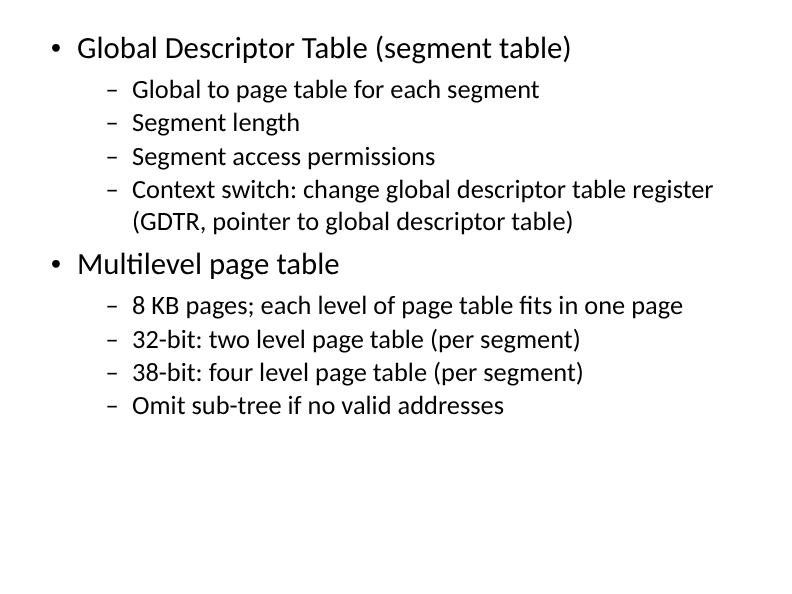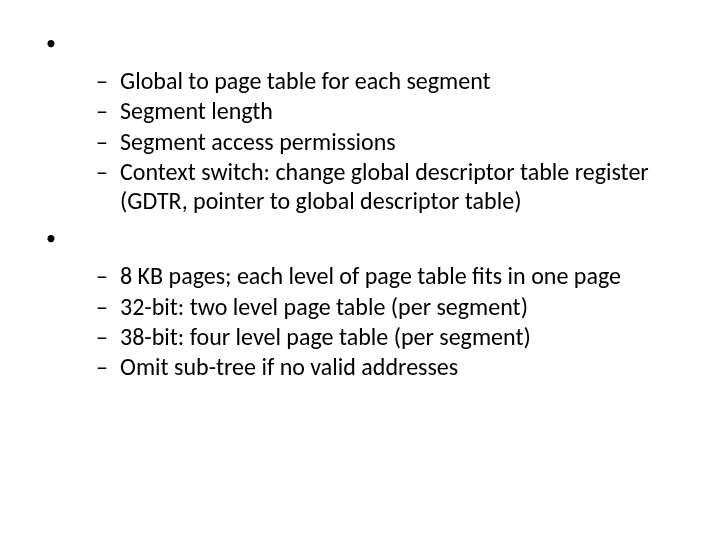--- a/index.html
+++ b/index.html
@@ -50,40 +50,42 @@
     flex: 1;
   }
 </style>
 </head>
 <body>
 
 <div class="slide">
 
   <div class="bullet-l1">
     <span class="dot">•</span>
+    <span class="txt">Global Descriptor Table (segment table)</span>
   </div>
   <div class="bullet-l2">
     <span class="dash">–</span>
     <span class="txt">Global to page table for each segment</span>
   </div>
   <div class="bullet-l2">
     <span class="dash">–</span>
     <span class="txt">Segment length</span>
   </div>
   <div class="bullet-l2">
     <span class="dash">–</span>
     <span class="txt">Segment access permissions</span>
   </div>
   <div class="bullet-l2">
     <span class="dash">–</span>
     <span class="txt">Context switch: change global descriptor table register (GDTR, pointer to global descriptor table)</span>
   </div>
 
   <div class="bullet-l1">
     <span class="dot">•</span>
+    <span class="txt">Multilevel page table</span>
   </div>
   <div class="bullet-l2">
     <span class="dash">–</span>
     <span class="txt">8 KB pages; each level of page table fits in one page</span>
   </div>
   <div class="bullet-l2">
     <span class="dash">–</span>
     <span class="txt">32-bit: two level page table (per segment)</span>
   </div>
   <div class="bullet-l2">

